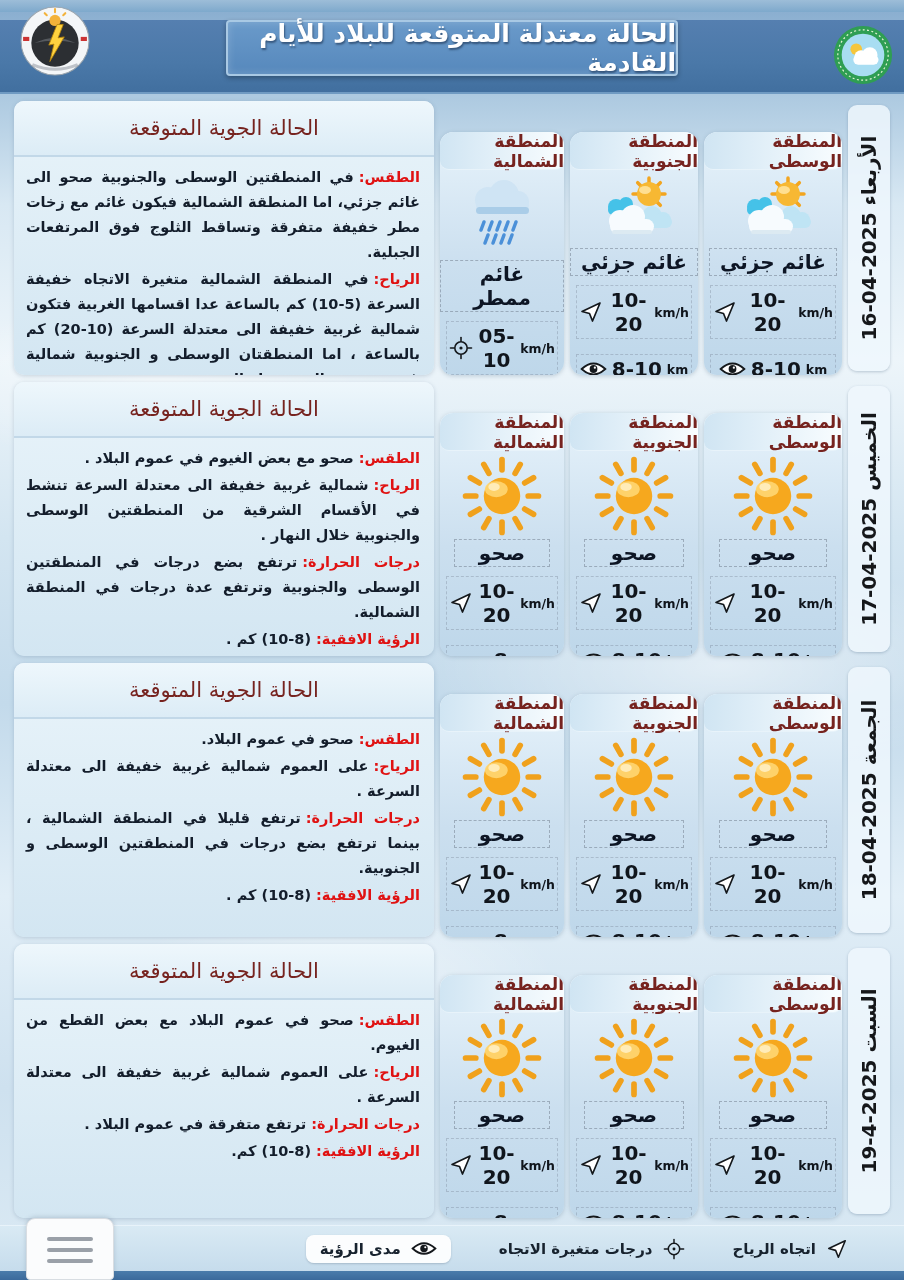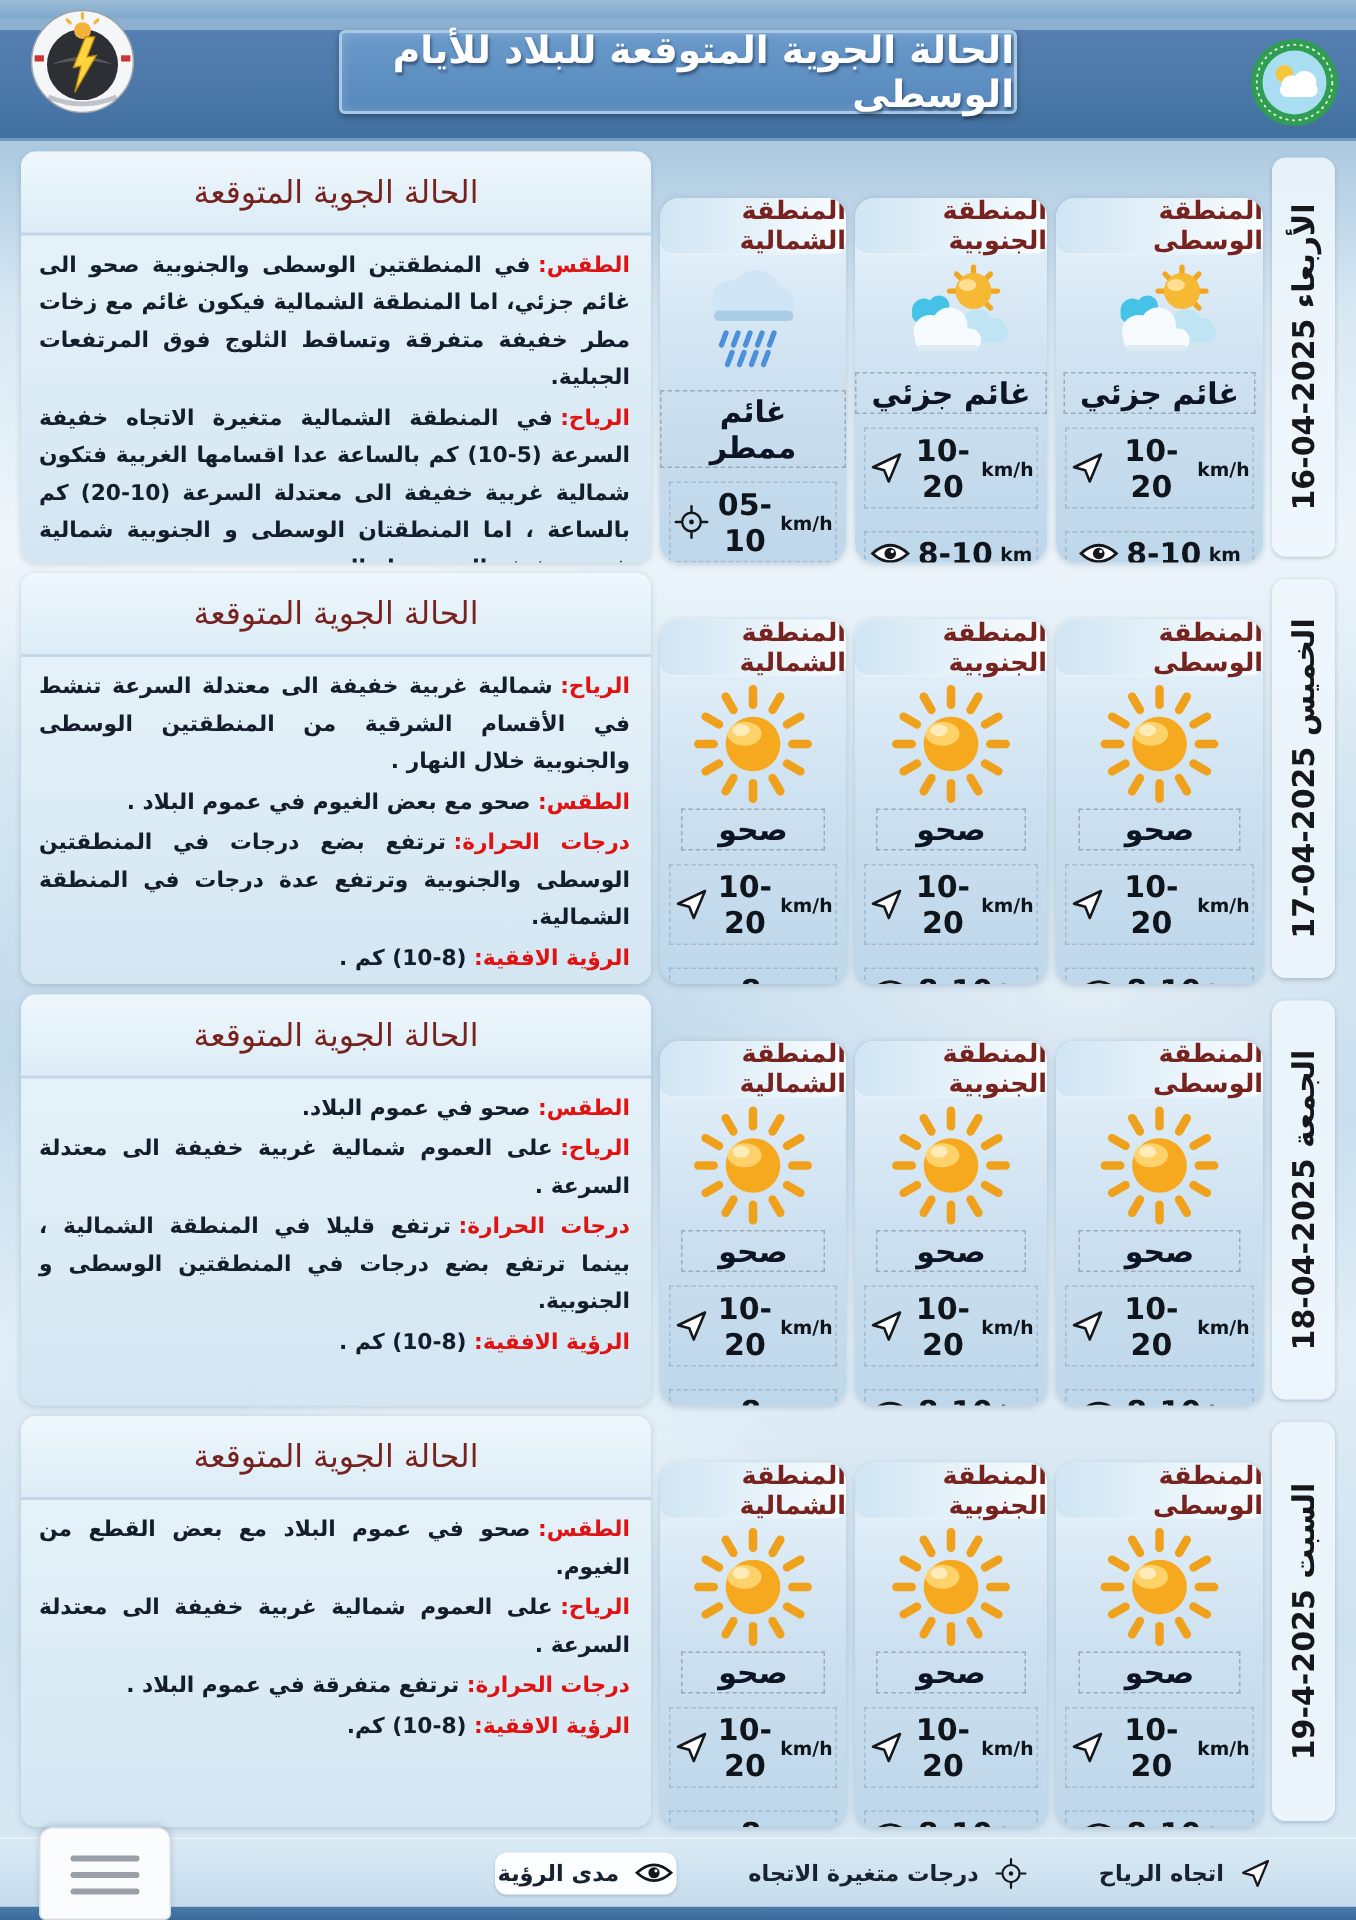--- a/index.html
+++ b/index.html
@@ -62,35 +62,35 @@
   .panel-body { padding:8px 14px 4px 12px; font-size:14.5px; font-weight:bold; color:#131d2b;
     line-height:1.72; text-align:justify; }
   .panel-body p { margin:0 0 2px; }
   .lbl { color:#e01212; margin-left:5px; }
 
   footer { height:46px; display:flex; align-items:center; gap:48px; padding-right:56px;
     background:linear-gradient(180deg,#d9eaf4,#c6dcec); border-top:1px solid #e8f3fa; position:relative; z-index:2; }
   .leg { display:flex; align-items:center; gap:10px; font-size:15px; font-weight:bold; color:#17222e; }
   .leg .micon { width:22px; height:22px; }
   .leg .micon.eye { width:26px; height:17px; }
-  .leg-white { background:rgba(255,255,255,.92); border-radius:8px; padding:5px 2px;
+  .leg-white { background:rgba(255,255,255,.92); border-radius:8px; padding:5px 14px;
     box-shadow:0 1px 2px rgba(80,100,120,.3); }
   .bottom-strip { height:10px; background:linear-gradient(180deg,#4a7cab,#39689a); }
   .menu-card { position:absolute; left:26px; bottom:0; width:88px; height:62px; z-index:5;
     background:#fbfcfd; border:1px solid #d8dde2; border-radius:9px 9px 4px 4px; cursor:pointer;
     box-shadow:0 -1px 4px rgba(80,100,120,.25); padding-top:9px; }
   .menu-card .bar { display:block; width:46px; height:4px; margin:0 auto 7px; border-radius:2px; background:#9aa0a8; }
 </style>
 </head>
 <body>
 
 <div class="topstrip"></div>
 <header>
   <div class="title-box">
-    <h1>الحالة الجوية المتوقعة للبلاد للأيام الوسطى</h1>
+    <h1>الحالة معتدلة المتوقعة للبلاد للأيام القادمة</h1>
   </div>
 </header>
 <div class="logo logo-left"><svg viewBox="0 0 68 68" width="100%" height="100%">
       <circle cx="34" cy="34" r="33" fill="#f4f6f8" stroke="#9aa4ad" stroke-width="1"></circle>
       <circle cx="34" cy="36" r="23" fill="#2c2f33"></circle>
       <path d="M14 36 Q34 26 54 36 Q34 31 14 36 Z" fill="#55595e"></path>
       <circle cx="34" cy="14" r="5.5" fill="#f3b23a"></circle>
       <g stroke="#f3b23a" stroke-width="2" stroke-linecap="round">
         <line x1="26" y1="9" x2="24" y2="7"></line>
         <line x1="42" y1="9" x2="44" y2="7"></line>
@@ -401,22 +401,22 @@
               <circle cx="16" cy="10" r="4.6" fill="#14181c"></circle>
               <circle cx="17.6" cy="8.4" r="1.3" fill="#ffffff"></circle>
             </svg></span>
         <span class="num">8-10</span>
         <span class="unit">km</span>
       </div>
     </article>
     <aside class="panel">
       <div class="panel-head">الحالة الجوية المتوقعة</div>
       <div class="panel-body">
+        <p><span class="lbl">الطقس:</span><span>صحو مع بعض الغيوم في عموم البلاد .</span></p>
         <p><span class="lbl">الرياح:</span><span>شمالية غربية خفيفة الى معتدلة السرعة تنشط في الأقسام الشرقية من المنطقتين الوسطى والجنوبية خلال النهار .</span></p>
-        <p><span class="lbl">الطقس:</span><span>صحو مع بعض الغيوم في عموم البلاد .</span></p>
         <p><span class="lbl">درجات الحرارة:</span><span>ترتفع بضع درجات في المنطقتين الوسطى والجنوبية وترتفع عدة درجات في المنطقة الشمالية.</span></p>
         <p><span class="lbl">الرؤية الافقية:</span><span>⁦(10-8)⁩ كم .</span></p>
       </div>
     </aside>
   </section>
 
   <section class="row">
     <div class="date-strip">
       <span class="date-text">الجمعة 2025-04-18</span>
     </div>

